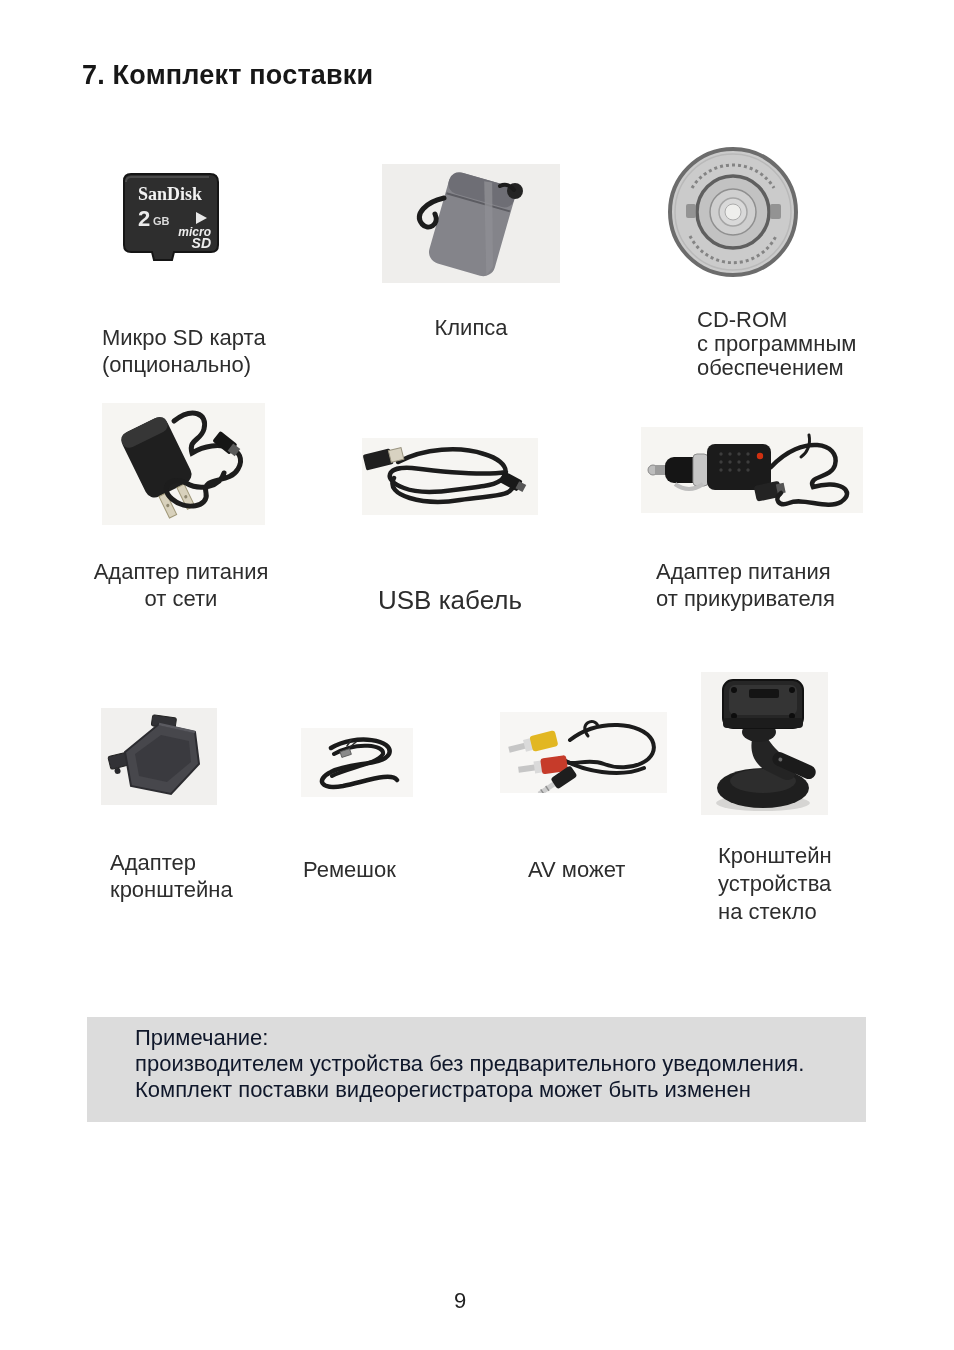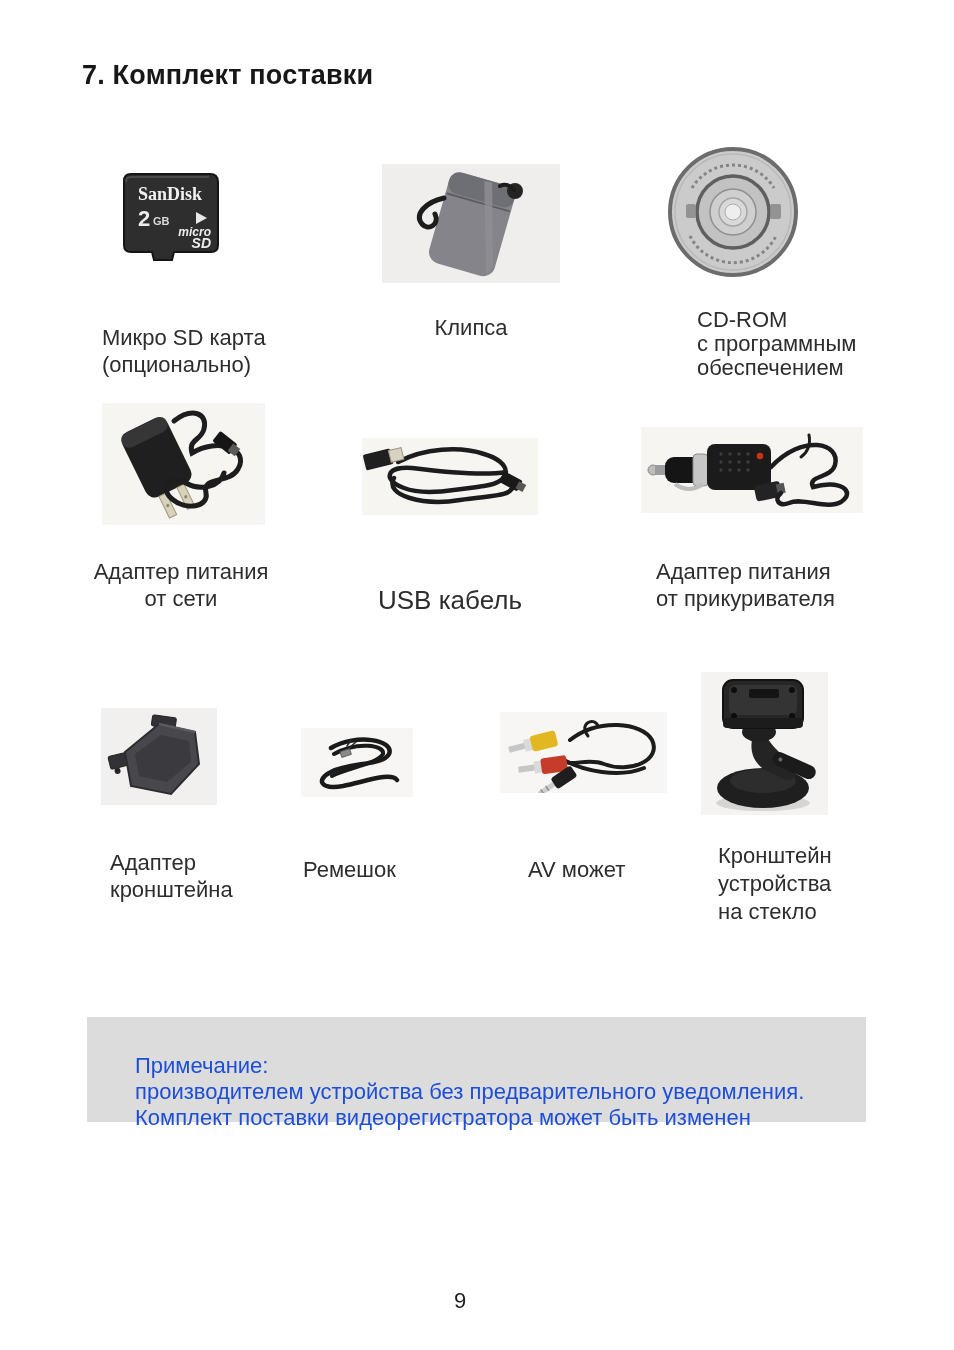--- a/index.html
+++ b/index.html
@@ -37,22 +37,22 @@
   .cap-cdrom{left:672px;top:308px;}
   .cap-ac{left:91px;top:558px;width:180px;}
   .cap-usbc{left:362px;top:540px;width:176px;margin-top:45px;}
   .cap-car{left:656px;top:558px;}
   .cap-clip{left:110px;top:849px;}
   .cap-strap{left:303px;top:856px;}
   .cap-av{left:528px;top:856px;}
   .cap-mnt{left:718px;top:842px;}
   .note-box{
     position:absolute;left:87px;top:1017px;width:779px;height:105px;
-    background:#dcdcdc;box-sizing:border-box;padding:36px 20px 0 48px;
-    font-size:22px;line-height:26px;color:#1d4ed8;
+    background:#dcdcdc;box-sizing:border-box;padding:8px 20px 0 48px;
+    font-size:22px;line-height:26px;color:#0f172a;
   }
   .note-box .note-line{display:block;white-space:nowrap;}
   .page-number{
     position:absolute;left:380px;top:1288px;width:160px;text-align:center;
     font-size:22px;color:#1f1f1f;
   }
 </style>
 </head>
 <body>
 

